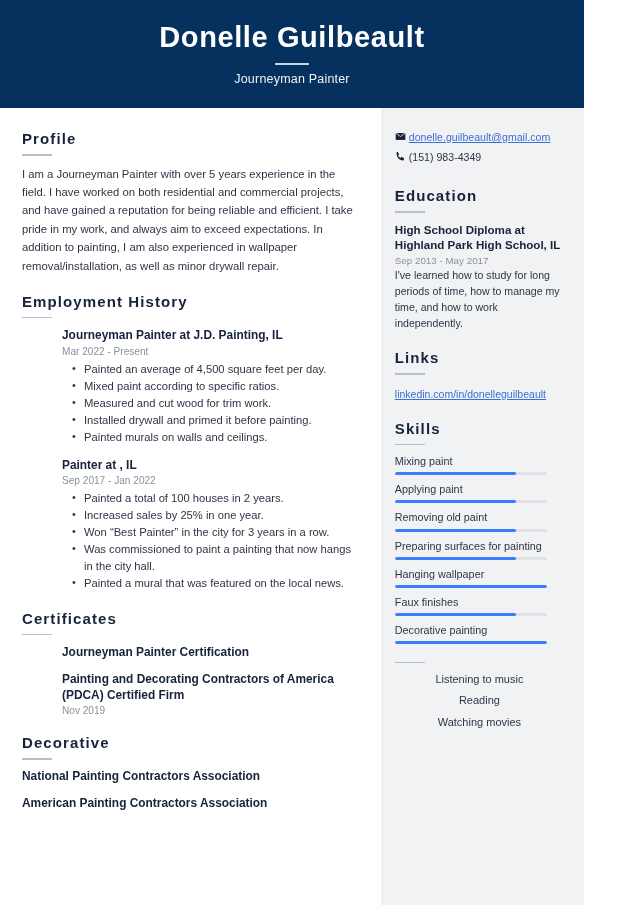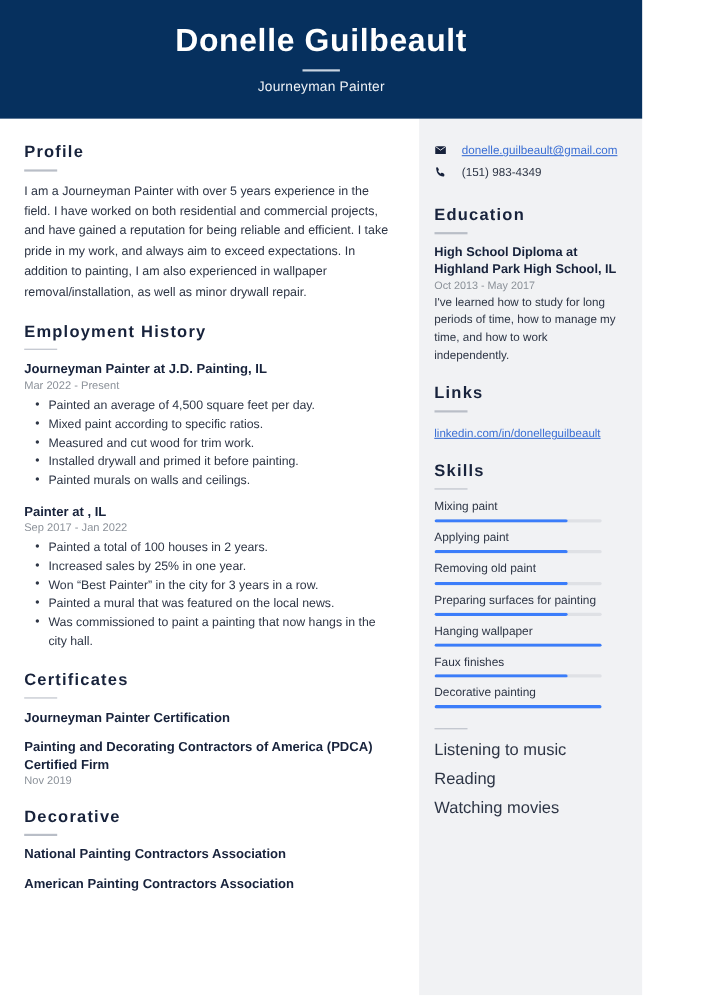--- a/index.html
+++ b/index.html
@@ -78,21 +78,21 @@
     margin: 7px 0 9px 0;
   }
   .section { margin-bottom: 18px; }
 
   
   .profile-text {
     font-size: 11.3px;
     line-height: 1.63;
     color: #2d3545;
   }
-  .entry { margin-bottom: 11px; }
+  .entry { margin-bottom: 11px; margin-left: 40px; }
   .entry-title {
     font-size: 11.9px;
     font-weight: 700;
     color: #17223b;
     line-height: 1.35;
   }
   .entry-date {
     font-size: 10.1px;
     color: #8b9199;
     margin-top: 2px;
@@ -122,21 +122,21 @@
     font-weight: 700;
     color: #17223b;
     margin-bottom: 13px;
   }
 
   
   .contact-list { margin-bottom: 22px; }
   .contact-row {
     display: flex;
     align-items: flex-start;
-    gap: 13px;
+    gap: 2px;
     margin-bottom: 5px;
   }
   .contact-row .ic {
     width: 12px;
     flex: 0 0 12px;
     display: flex;
     align-items: center;
     justify-content: center;
     padding-top: 1px;
   }
@@ -192,24 +192,25 @@
     overflow: hidden;
   }
   .meter-fill {
     position: absolute;
     left: 0; top: 0; bottom: 0;
     background: #3b7dfa;
     border-radius: 2px;
   }
 
   .hobby-item {
-    font-size: 15px;
+    font-size: 11px;
     color: #2d3545;
     margin-bottom: 7px;
     line-height: 1.3;
+    text-align: center;
   }
 </style>
 </head>
 <body>
 
 <div class="page">
 
   <div class="header">
     <div class="header-name">Donelle Guilbeault</div>
     <div class="header-rule"></div>
@@ -242,22 +243,22 @@
           </ul>
         </div>
 
         <div class="entry">
           <div class="entry-title">Painter at , IL</div>
           <div class="entry-date">Sep 2017 - Jan 2022</div>
           <ul class="entry-bullets">
             <li>Painted a total of 100 houses in 2 years.</li>
             <li>Increased sales by 25% in one year.</li>
             <li>Won “Best Painter” in the city for 3 years in a row.</li>
+            <li>Was commissioned to paint a painting that now hangs in the city hall.</li>
             <li>Painted a mural that was featured on the local news.</li>
-            <li>Was commissioned to paint a painting that now hangs in the city hall.</li>
           </ul>
         </div>
       </div>
 
       <div class="section">
         <div class="sec-title">Certificates</div>
         <div class="sec-rule"></div>
 
         <div class="entry">
           <div class="entry-title">Journeyman Painter Certification</div>
@@ -297,21 +298,21 @@
           </span>
           <span class="contact-text">(151) 983-4349</span>
         </div>
       </div>
 
       <div class="section">
         <div class="sec-title side">Education</div>
         <div class="sec-rule"></div>
         <div>
           <div class="side-entry-title">High School Diploma at Highland Park High School, IL</div>
-          <div class="side-entry-date">Oct 2013 - May 2017</div>
+          <div class="side-entry-date">Sep 2013 - May 2017</div>
           <div class="side-entry-desc">I've learned how to study for long periods of time, how to manage my time, and how to work independently.</div>
         </div>
       </div>
 
       <div class="section">
         <div class="sec-title side">Links</div>
         <div class="sec-rule"></div>
         <span class="side-link">linkedin.com/in/donelleguilbeault</span>
       </div>
 

